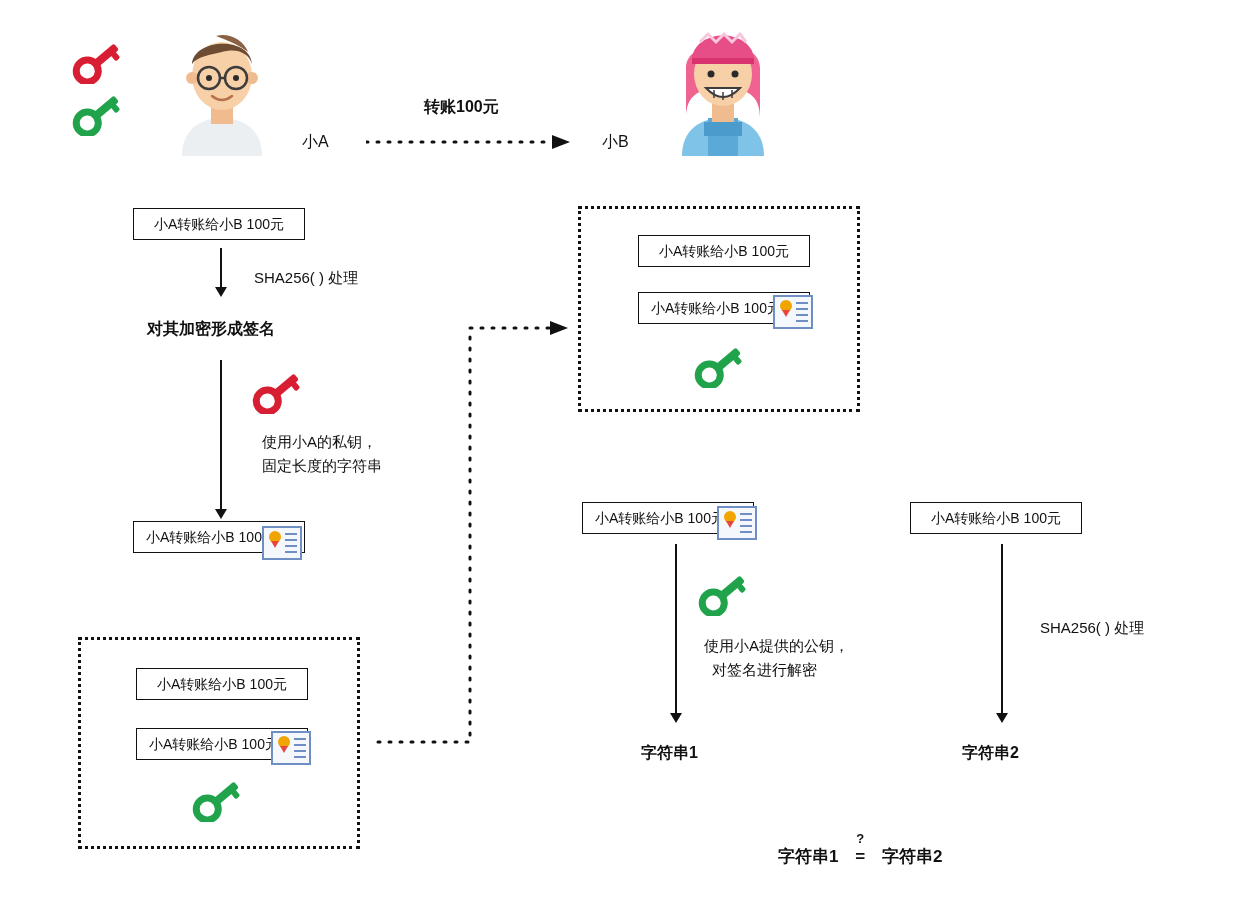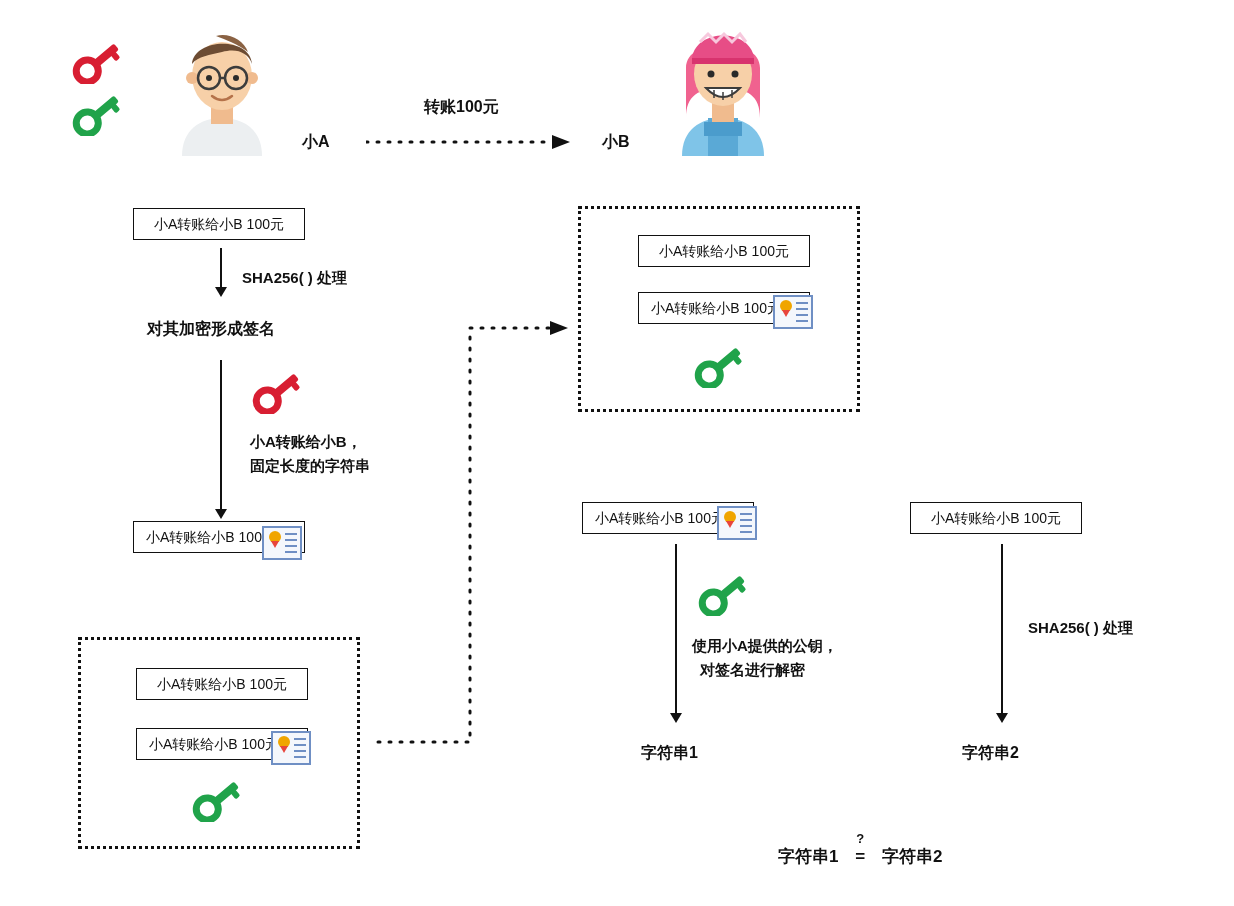--- a/index.html
+++ b/index.html
@@ -33,23 +33,23 @@
     padding: 0 10px;
     box-sizing: border-box;
   }
   .tx-box.signed { justify-content: flex-start; padding-left: 12px; }
 
   .label {
     font-size: 15px;
     white-space: nowrap;
     line-height: 1.35;
   }
-  .label.bold { font-weight: bold; }
+  .label.bold { font-weight: normal; margin-left: 12px; }
   .label.big { font-size: 16px; font-weight: bold; }
-  .label.name { font-size: 16px; font-weight: bold; }
+  .label.name { font-size: 16px; font-weight: normal; }
 
   
   .group-frame {
     border: 3px dotted #111;
     box-sizing: border-box;
     background: transparent;
   }
 
   
   .v-arrow {
@@ -200,21 +200,21 @@
   <div class="abs key" style="left:250px; top:370px;">
     <svg width="56" height="44" viewBox="0 0 56 44">
       <g transform="rotate(-40 28 22)">
         <circle cx="14" cy="22" r="11" fill="none" stroke="#d81e32" stroke-width="7"></circle>
         <rect x="22" y="18" width="30" height="8" rx="2" fill="#d81e32"></rect>
         <rect x="42" y="24" width="6" height="9" rx="2" fill="#d81e32"></rect>
       </g>
     </svg>
   </div>
 
-  <div class="abs label bold" style="left:250px; top:432px;">小A转账给小B，</div>
+  <div class="abs label bold" style="left:250px; top:432px;">使用小A的私钥，</div>
   <div class="abs label bold" style="left:250px; top:456px;">固定长度的字符串</div>
 
   <div class="abs tx-box signed" style="left:133px; top:521px; width:172px; height:32px;">
     <span>小A转账给小B 100元</span>
   </div>
   <div class="abs stamp" style="left:262px; top:526px;">
     <svg width="36" height="30" viewBox="0 0 36 30">
       <rect x="0" y="0" width="36" height="30" fill="#f4f7fc"></rect>
       <circle cx="11" cy="9" r="6" fill="#f0a500"></circle>
       <path d="M7 13 L11 20 L15 13 Z" fill="#e8453c"></path>

